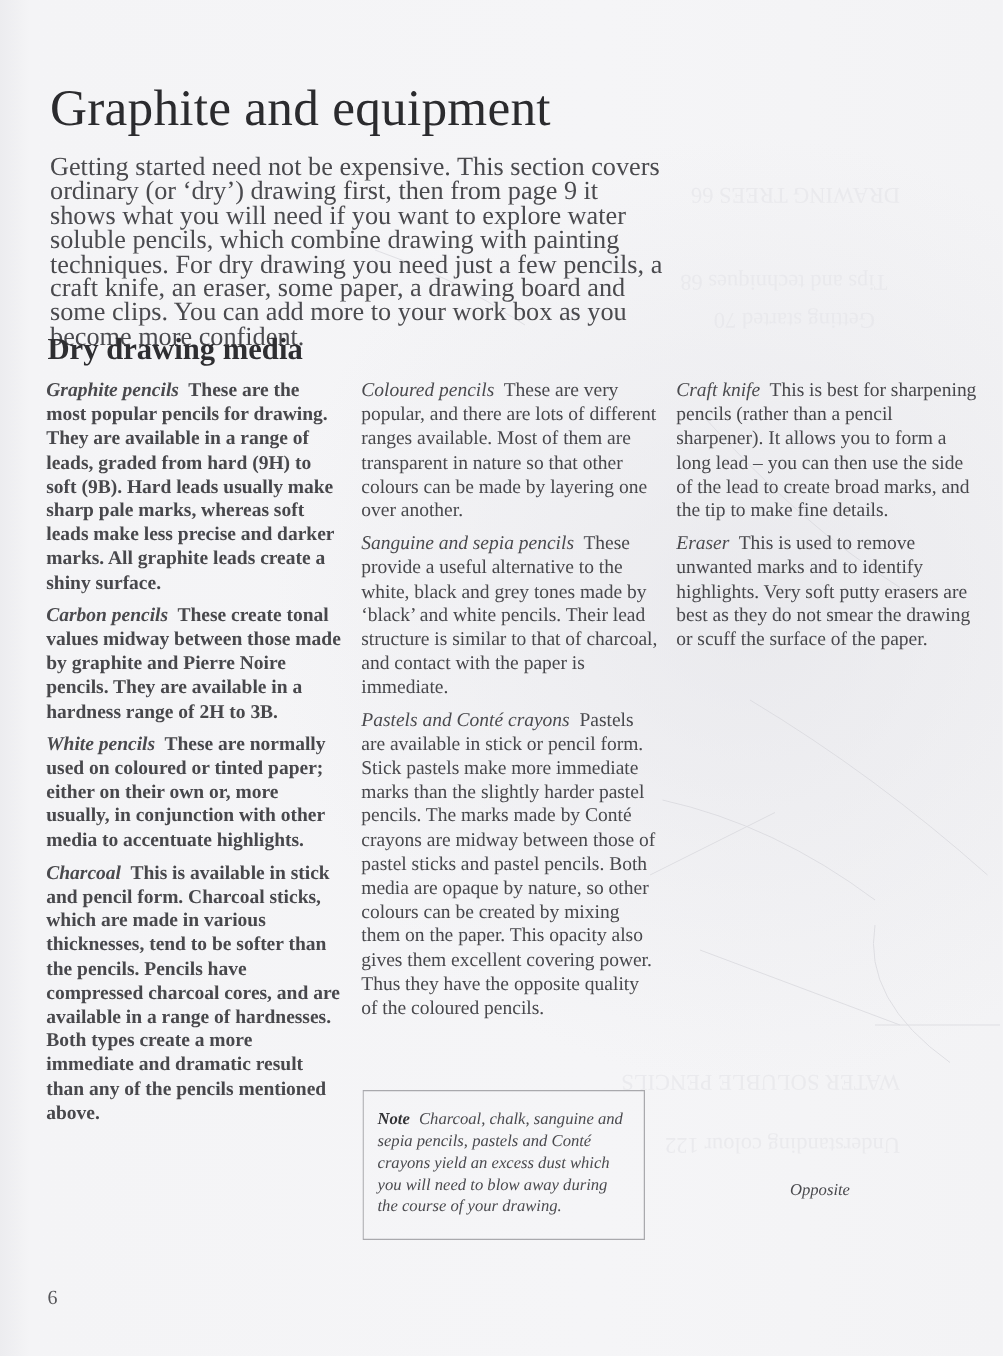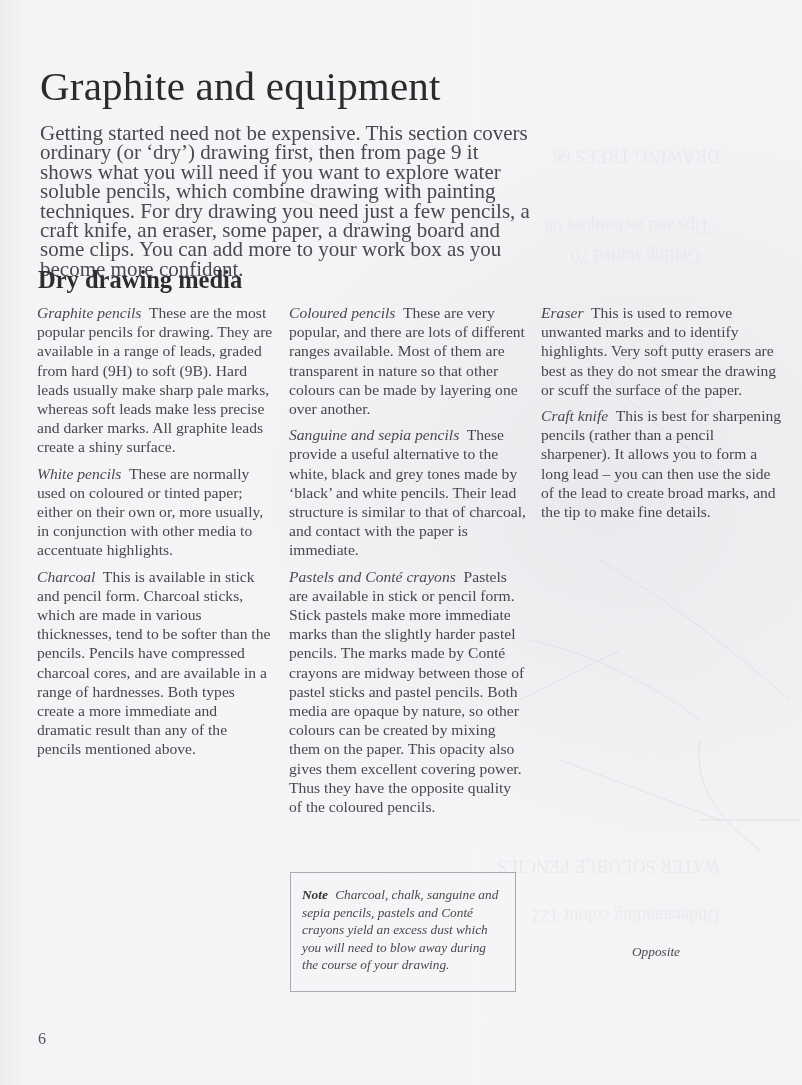--- a/index.html
+++ b/index.html
@@ -60,21 +60,21 @@
   }
   .col {
     position: absolute;
     font-size: 15.6px;
     line-height: 19.2px;
     color: #48484c;
   }
   .col p {
     margin: 0 0 7px 0;
   }
-  .col-1 { left: 37px; top: 303px; width: 238px; }
+  .col-1 { left: 37px; top: 303px; width: 238px; font-weight: bold; }
   .col-2 { left: 289px; top: 303px; width: 238px; }
   .col-3 { left: 541px; top: 303px; width: 244px; }
   .term {
     font-style: italic;
     color: #4a4a4e;
   }
   .note-box {
     position: absolute;
     left: 290px;
     top: 872px;
@@ -142,33 +142,34 @@
 </svg>
 
 <h1 class="page-title">Graphite and equipment</h1>
 
 <p class="intro">Getting started need not be expensive. This section covers ordinary (or ‘dry’) drawing first, then from page 9 it shows what you will need if you want to explore water soluble pencils, which combine drawing with painting techniques. For dry drawing you need just a few pencils, a craft knife, an eraser, some paper, a drawing board and some clips. You can add more to your work box as you become more confident.</p>
 
 <h2 class="section-heading">Dry drawing media</h2>
 
 <div class="col col-1">
   <p><span class="term">Graphite pencils</span>&nbsp; <span>These are the most popular pencils for drawing. They are available in a range of leads, graded from hard (9H) to soft (9B). Hard leads usually make sharp pale marks, whereas soft leads make less precise and darker marks. All graphite leads create a shiny surface.</span></p>
+  <p><span class="term">Carbon pencils</span>&nbsp; <span>These create tonal values midway between those made by graphite and Pierre Noire pencils. They are available in a hardness range of 2H to 3B.</span></p>
   <p><span class="term">White pencils</span>&nbsp; <span>These are normally used on coloured or tinted paper; either on their own or, more usually, in conjunction with other media to accentuate highlights.</span></p>
   <p><span class="term">Charcoal</span>&nbsp; <span>This is available in stick and pencil form. Charcoal sticks, which are made in various thicknesses, tend to be softer than the pencils. Pencils have compressed charcoal cores, and are available in a range of hardnesses. Both types create a more immediate and dramatic result than any of the pencils mentioned above.</span></p>
 </div>
 
 <div class="col col-2">
   <p><span class="term">Coloured pencils</span>&nbsp; <span>These are very popular, and there are lots of different ranges available. Most of them are transparent in nature so that other colours can be made by layering one over another.</span></p>
   <p><span class="term">Sanguine and sepia pencils</span>&nbsp; <span>These provide a useful alternative to the white, black and grey tones made by ‘black’ and white pencils. Their lead structure is similar to that of charcoal, and contact with the paper is immediate.</span></p>
   <p><span class="term">Pastels and Conté crayons</span>&nbsp; <span>Pastels are available in stick or pencil form. Stick pastels make more immediate marks than the slightly harder pastel pencils. The marks made by Conté crayons are midway between those of pastel sticks and pastel pencils. Both media are opaque by nature, so other colours can be created by mixing them on the paper. This opacity also gives them excellent covering power. Thus they have the opposite quality of the coloured pencils.</span></p>
 </div>
 
 <div class="col col-3">
+  <p><span class="term">Craft knife</span>&nbsp; <span>This is best for sharpening pencils (rather than a pencil sharpener). It allows you to form a long lead – you can then use the side of the lead to create broad marks, and the tip to make fine details.</span></p>
   <p><span class="term">Eraser</span>&nbsp; <span>This is used to remove unwanted marks and to identify highlights. Very soft putty erasers are best as they do not smear the drawing or scuff the surface of the paper.</span></p>
-  <p><span class="term">Craft knife</span>&nbsp; <span>This is best for sharpening pencils (rather than a pencil sharpener). It allows you to form a long lead – you can then use the side of the lead to create broad marks, and the tip to make fine details.</span></p>
 </div>
 
 <div class="note-box">
   <span class="note-label">Note</span>
   <span>Charcoal, chalk, sanguine and sepia pencils, pastels and Conté crayons yield an excess dust which you will need to blow away during the course of your drawing.</span>
 </div>
 
 <div class="caption">
   <span class="caption-label">Opposite</span>
 </div>

